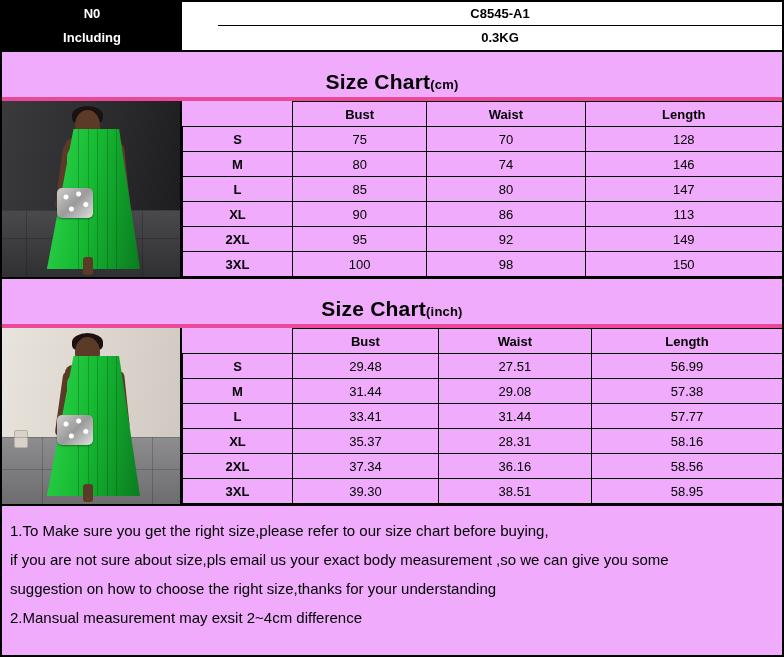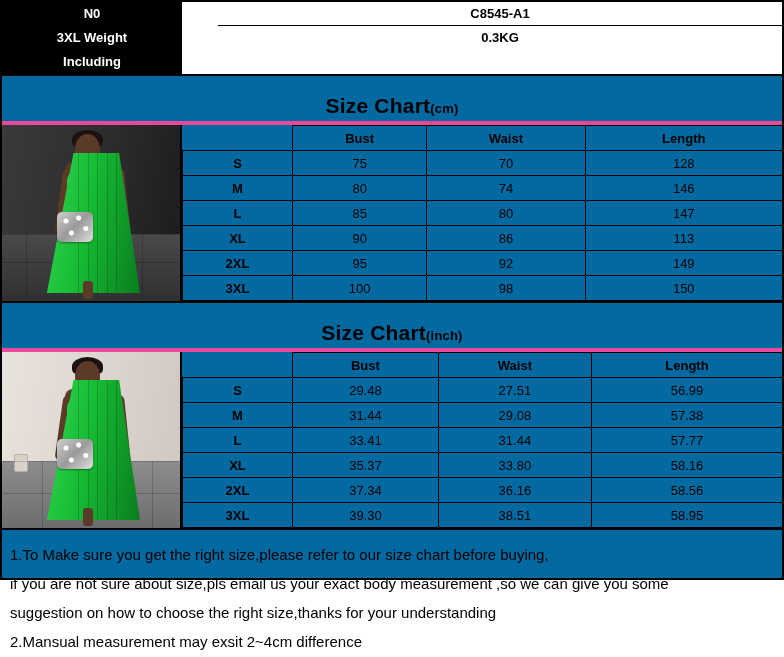--- a/index.html
+++ b/index.html
@@ -7,24 +7,24 @@
     margin: 0; padding: 0;
     background: #ffffff;
   }
   body {
     width: 784px; height: 657px;
     font-family: "Liberation Sans", sans-serif;
     color: #000;
     overflow: hidden;
   }
   .page {
-    width: 784px; height: 580px;
+    width: 784px; height: 657px;
     position: relative;
     border: 2px solid #000;
-    background: #0369a1;
+    background: #f0abfc;
   }
 
   
   .top-block {
     display: flex;
     width: 100%;
     border-bottom: 2px solid #000;
   }
   .top-left {
     width: 180px;
@@ -227,21 +227,20 @@
   }
 </style>
 </head>
 <body>
 
 <div class="page">
 
   <div class="top-block">
     <div class="top-left">
       <div class="top-row">N0</div>
-      <div class="top-row">3XL Weight</div>
       <div class="top-row">Including</div>
     </div>
     <div class="top-right">
       <div class="top-row">C8545-A1</div>
       <div class="top-row">0.3KG</div>
     </div>
   </div>
 
   <div class="section-title">
     <span>Size Chart</span><span class="unit">(cm)</span>
@@ -394,21 +393,21 @@
       </tr>
       <tr>
         <td class="sz">L</td>
         <td>33.41</td>
         <td>31.44</td>
         <td>57.77</td>
       </tr>
       <tr>
         <td class="sz">XL</td>
         <td>35.37</td>
-        <td>33.80</td>
+        <td>28.31</td>
         <td>58.16</td>
       </tr>
       <tr>
         <td class="sz">2XL</td>
         <td>37.34</td>
         <td>36.16</td>
         <td>58.56</td>
       </tr>
       <tr>
         <td class="sz">3XL</td>

